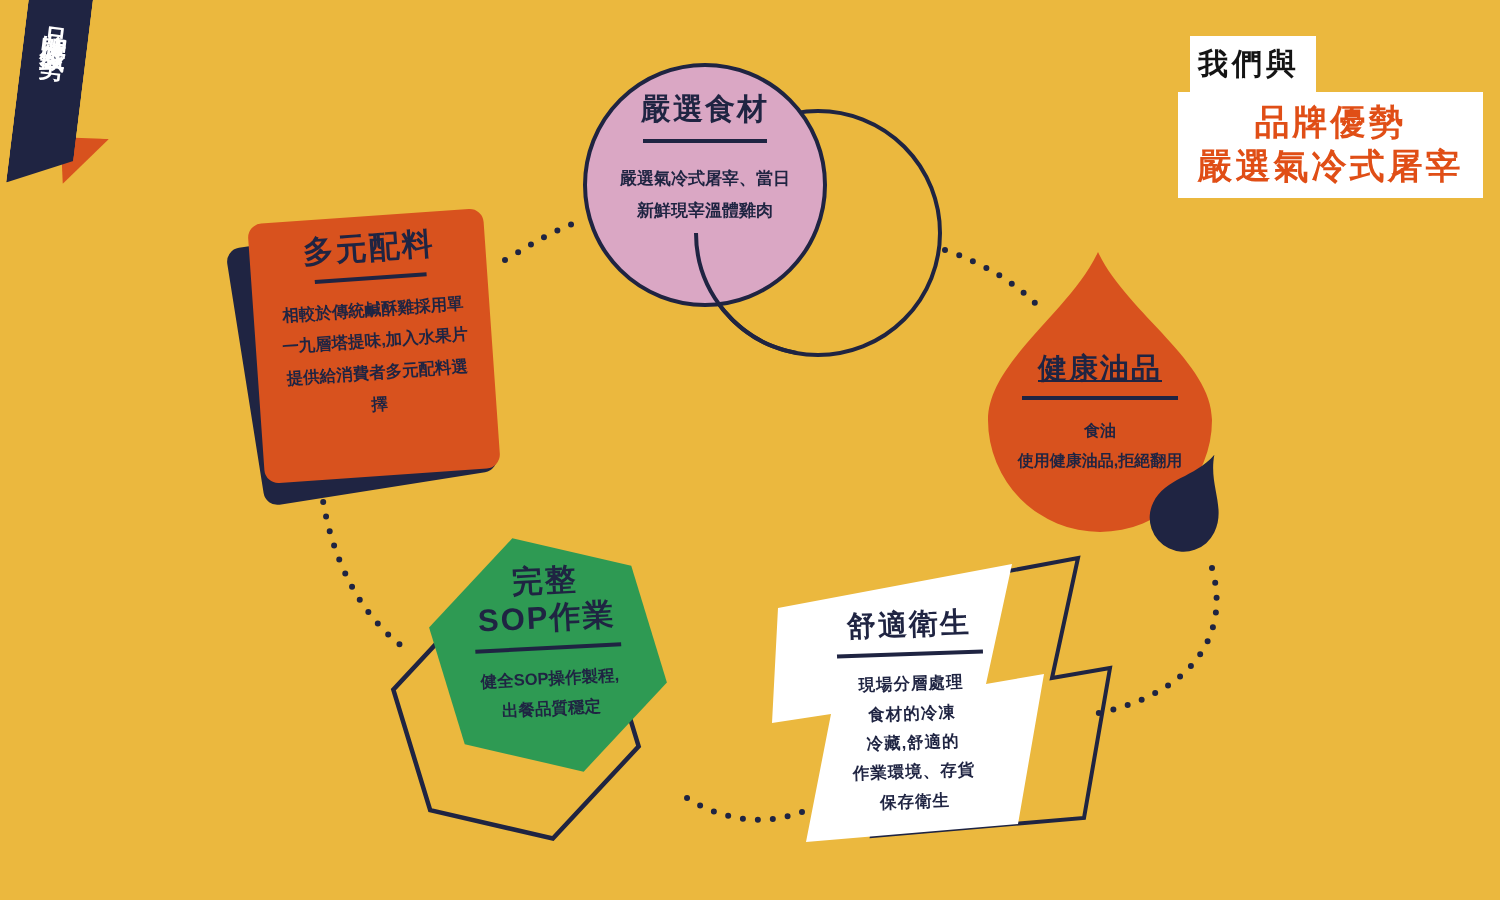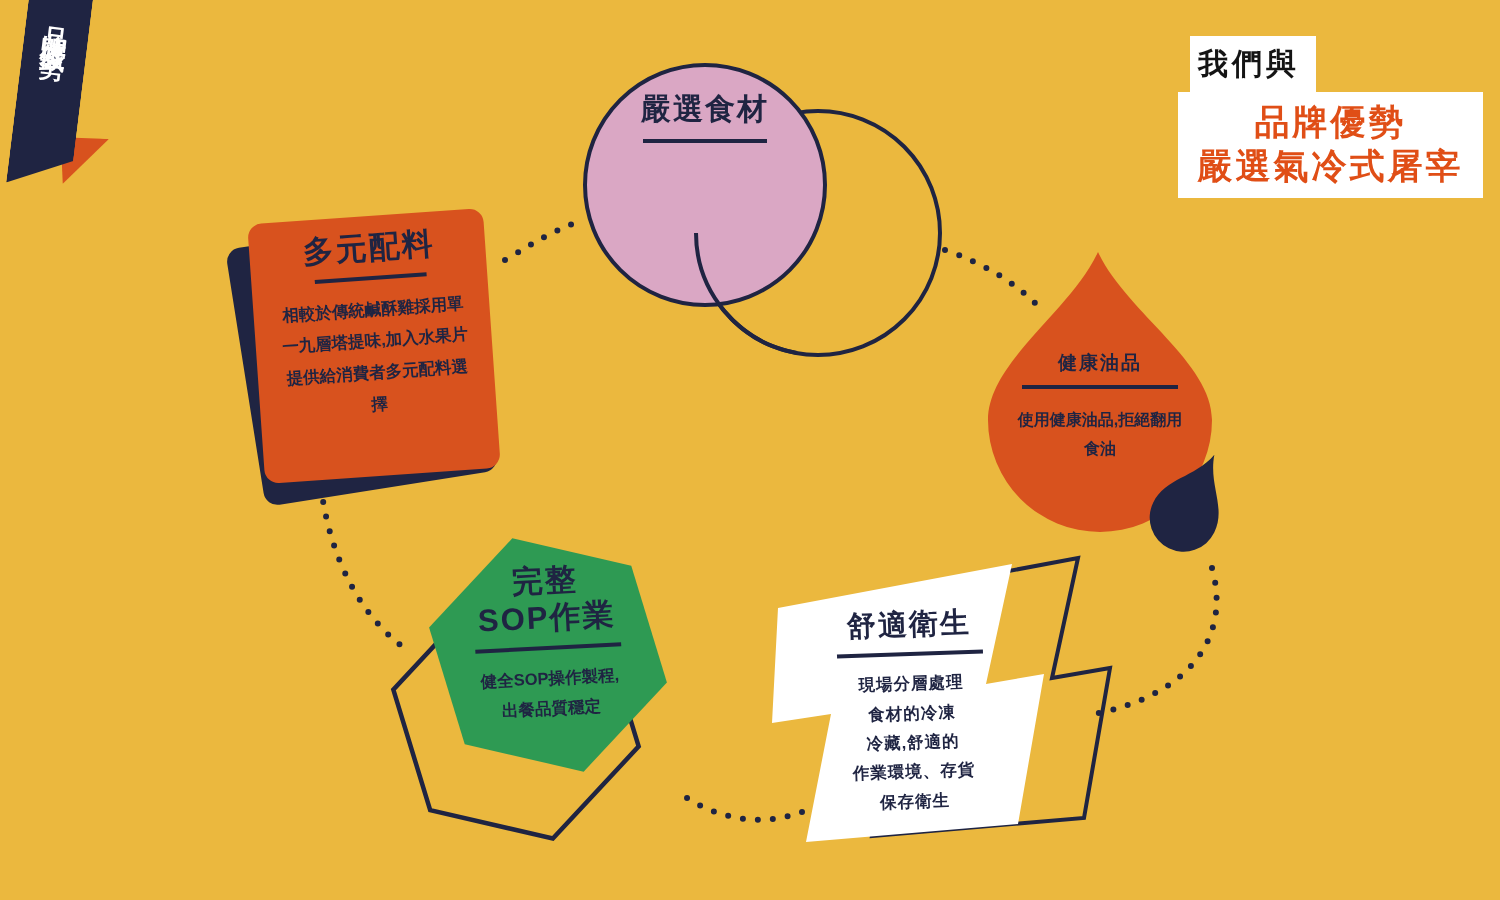--- a/index.html
+++ b/index.html
@@ -49,21 +49,21 @@
   #txt-ingredients .node-title{font-size:30px;}
   #txt-ingredients .rule{width:124px;margin:12px auto 20px auto;}
   #txt-ingredients .node-body{font-size:17px;line-height:1.9;}
 
   #txt-toppings{left:268px;top:230px;width:212px;transform:rotate(-4deg);}
   #txt-toppings .node-title{font-size:31px;}
   #txt-toppings .rule{width:112px;margin:10px auto 14px auto;}
   #txt-toppings .node-body{font-size:16.5px;line-height:1.92;}
 
   #txt-oil{left:1000px;top:352px;width:200px;}
-  #txt-oil .node-title{font-size:19px;}
+  #txt-oil .node-title{font-size:29px;text-decoration:underline;}
   #txt-oil .rule{width:156px;margin:11px auto 16px auto;}
   #txt-oil .node-body{font-size:16px;line-height:1.85;}
 
   #txt-sop{left:428px;top:563px;width:240px;transform:rotate(-3deg);}
   #txt-sop .node-title{font-size:31px;line-height:1.18;}
   #txt-sop .rule{width:146px;margin:10px auto 14px auto;}
   #txt-sop .node-body{font-size:16.5px;line-height:1.8;}
 
   #txt-hygiene{left:814px;top:608px;width:196px;transform:rotate(-2deg);}
   #txt-hygiene .node-title{font-size:29px;}
@@ -111,39 +111,43 @@
     <span>我們與</span>
   </div>
   <div id="hdr-title">
     <div>品牌優勢</div>
     <div>嚴選氣冷式屠宰</div>
   </div>
 
   <div class="node-text" id="txt-ingredients">
     <div class="node-title">嚴選食材</div>
     <div class="rule"></div>
+    <div class="node-body">
+      <div>嚴選氣冷式屠宰、當日</div>
+      <div>新鮮現宰溫體雞肉</div>
+    </div>
   </div>
 
   <div class="node-text" id="txt-toppings">
     <div class="node-title">多元配料</div>
     <div class="rule"></div>
     <div class="node-body">
       <div>相較於傳統鹹酥雞採用單</div>
       <div>一九層塔提味,加入水果片</div>
       <div>提供給消費者多元配料選</div>
       <div>擇</div>
     </div>
   </div>
 
   <div class="node-text" id="txt-oil">
     <div class="node-title">健康油品</div>
     <div class="rule"></div>
     <div class="node-body">
+      <div>食油</div>
       <div>使用健康油品,拒絕翻用</div>
-      <div>食油</div>
     </div>
   </div>
 
   <div class="node-text" id="txt-sop">
     <div class="node-title">
       <div>完整</div>
       <div>SOP作業</div>
     </div>
     <div class="rule"></div>
     <div class="node-body">

